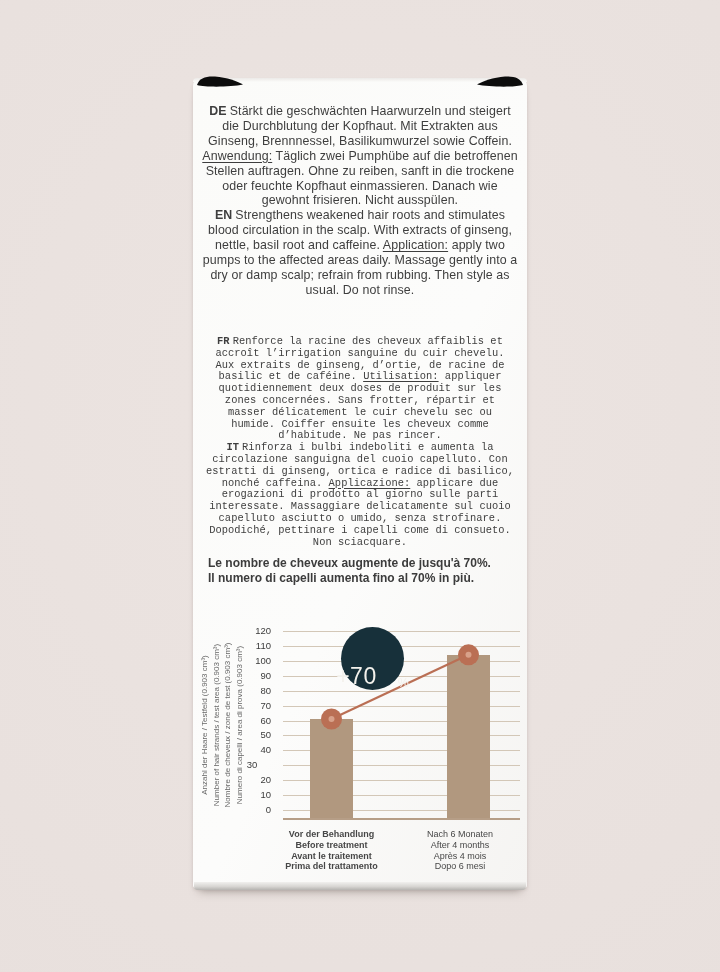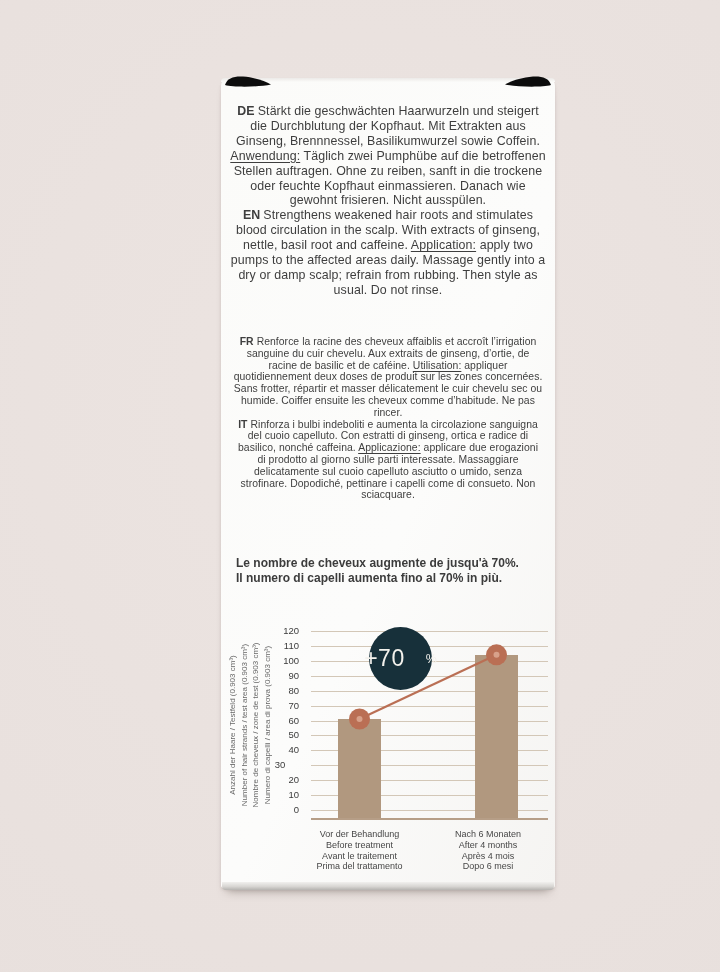--- a/index.html
+++ b/index.html
@@ -4,35 +4,35 @@
 <style>
   html,body{margin:0;padding:0;}
   body{width:720px;height:972px;overflow:hidden;
        font-family:"Liberation Sans", sans-serif;}
   #stage{position:relative;width:720px;height:972px;
          background:radial-gradient(130% 110% at 50% 42%, #ece4e1 0%, #e8e0dd 70%, #e4dcd9 100%);}
   
   .package{position:absolute;left:193px;top:78px;width:334px;height:810px;
            background:linear-gradient(115deg,#fbfbf9 0%, #fcfcfb 55%, #f5f4f2 100%);
            border-radius:8px 8px 3px 3px;
-           box-shadow:0 9px 10px -6px rgba(104,92,86,.55), 0 2px 3px rgba(120,106,99,.18);margin-left:28px;}
+           box-shadow:0 9px 10px -6px rgba(104,92,86,.55), 0 2px 3px rgba(120,106,99,.18);}
   .top-edge{position:absolute;left:0;top:0;width:100%;height:4px;
             background:linear-gradient(#eceae8,#fbfbf9);border-radius:8px 8px 0 0;}
   .bevel{position:absolute;left:1px;right:1px;bottom:-2px;height:8px;
          background:linear-gradient(#f1f0ee 0%,#d8d6d3 55%,#b5b3b0 100%);
          border-radius:0 0 4px 4px;}
   .corner-mark{position:absolute;top:-4px;width:48px;height:14px;}
   .corner-mark.left{left:3px;}
   .corner-mark.right{right:3px;transform:scaleX(-1);}
   
   .copy{position:absolute;left:7px;top:26px;width:320px;text-align:center;color:#3e3e3e;}
   .sec{margin:0;}
   .sec-large{font-size:12.4px;line-height:14.9px;letter-spacing:.1px;}
   .sec-small{font-size:10.4px;line-height:11.8px;letter-spacing:.05px;}
-  .copy-small{position:absolute;left:12px;top:258px;width:310px;text-align:center;color:#3e3e3e;}
+  .copy-small{position:absolute;left:12px;top:258px;width:310px;text-align:center;color:#3e3e3e;font-family:Liberation Mono, monospace;}
   .lang{font-weight:bold;margin-right:3px;}
   .kw{text-decoration:underline;text-underline-offset:2px;text-decoration-thickness:1px;}
   
   .claim{position:absolute;left:15px;top:478px;font-size:12px;line-height:14.6px;
          font-weight:bold;color:#3c3c3c;text-align:left;}
   
   #chart{position:absolute;left:0;top:0;width:334px;height:810px;}
   .ylabel-wrap{position:absolute;left:6px;top:540px;width:50px;height:214px;}
   .ylabel{position:absolute;left:0;top:0;width:214px;height:50px;
           transform:rotate(-90deg) translate(-214px,0);transform-origin:top left;
@@ -42,21 +42,21 @@
   .baseline{position:absolute;left:90px;top:740px;width:237px;height:2px;
             background:var(--axis,#b69e87);z-index:3;}
   .ytick{position:absolute;left:40px;width:38px;text-align:right;
          font-size:9.5px;line-height:12px;color:#3b3b3b;}
   .bar{position:absolute;width:43px;background:var(--bar,#b1987f);z-index:2;}
   .overlay{position:absolute;left:0;top:0;z-index:4;pointer-events:none;}
   .xlabel{position:absolute;top:751px;width:160px;text-align:center;
           font-size:9px;line-height:10.8px;color:#474747;}
   .badge{position:absolute;left:148px;top:549px;width:63px;height:63px;border-radius:50%;
          background:var(--badge,#17303a);color:var(--badgeText,#f3f1ec);
-         display:flex;align-items:center;justify-content:center;z-index:5;gap:20px;}
+         display:flex;align-items:flex-end;justify-content:center;z-index:5;gap:20px;}
   .badge-num{font-size:23px;letter-spacing:.5px;}
   .badge-pct{font-size:12.5px;margin-left:1px;}
 </style>
 </head>
 <body>
 
 <div id="stage">
   <div class="package">
     <div class="top-edge"></div>
 
@@ -132,21 +132,21 @@
         <div class="baseline"></div>
         <div class="bar" style="left: 117px; top: 641.008px; height: 99.9917px;"></div>
         <div class="bar" style="left: 254px; top: 576.867px; height: 164.133px;"></div>
         <svg width="334" height="810" class="overlay">
           <line x1="138.5" y1="641.0083333333333" x2="275.5" y2="576.8666666666667" stroke="#ba6f54" stroke-width="2.2"></line>
           <circle cx="138.5" cy="641.0083333333333" r="10.5" fill="#ba6f54"></circle>
           <circle cx="138.5" cy="641.0083333333333" r="3" fill="#d8a18a"></circle>
           <circle cx="275.5" cy="576.8666666666667" r="10.5" fill="#ba6f54"></circle>
           <circle cx="275.5" cy="576.8666666666667" r="3" fill="#d8a18a"></circle>
         </svg>
-        <div class="xlabel" style="left: 58.5px;">
+        <div class="xlabel" style="left: 58.5px; font-weight: bold;">
           <div class="">Vor der Behandlung</div>
           <div class="">Before treatment</div>
           <div class="">Avant le traitement</div>
           <div class="">Prima del trattamento</div>
         </div>
         <div class="xlabel" style="left: 187px;">
           <div class="">Nach 6 Monaten</div>
           <div class="">After 4 months</div>
           <div class="">Après 4 mois</div>
           <div class="">Dopo 6 mesi</div>

